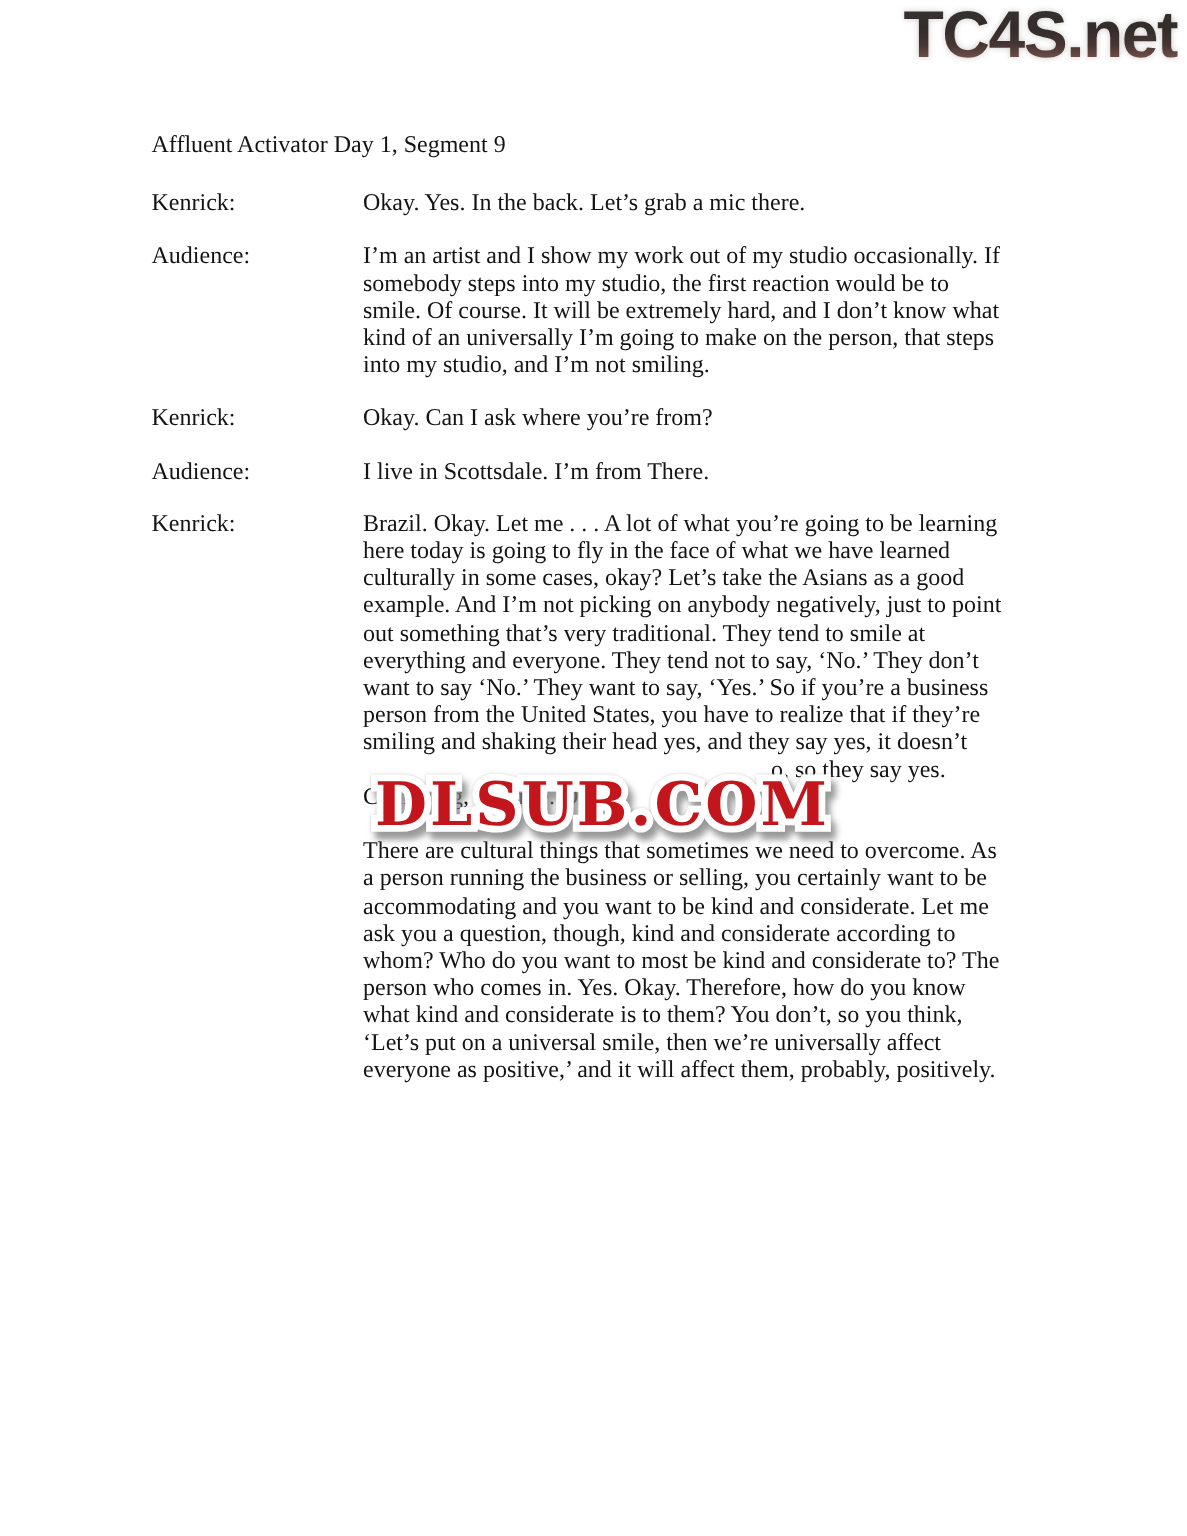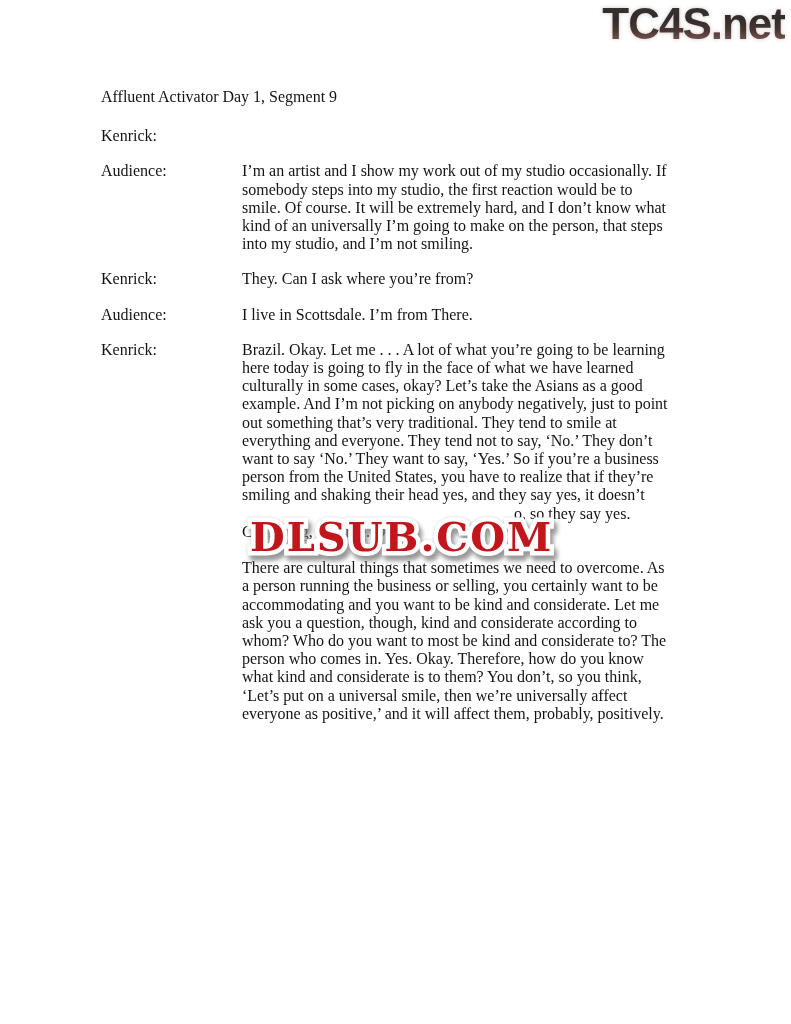--- a/index.html
+++ b/index.html
@@ -95,32 +95,33 @@
 
 <div class="page">
 
   <div class="tc4s-logo">TC4S.net</div>
 
   <div class="content">
     <p class="doc-title">Affluent Activator Day 1, Segment 9</p>
     <div id="transcript">
         <div class="entry">
           <div class="speaker">Kenrick:</div>
+          <div class="dialogue">Okay. Yes. In the back. Let’s grab a mic there.</div>
         </div>
         <div class="entry">
           <div class="speaker">Audience:</div>
           <div class="dialogue">I’m an artist and I show my work out of my studio occasionally. If
 somebody steps into my studio, the first reaction would be to
 smile. Of course. It will be extremely hard, and I don’t know what
 kind of an universally I’m going to make on the person, that steps
 into my studio, and I’m not smiling.</div>
         </div>
         <div class="entry">
           <div class="speaker">Kenrick:</div>
-          <div class="dialogue">They. Can I ask where you’re from?</div>
+          <div class="dialogue">Okay. Can I ask where you’re from?</div>
         </div>
         <div class="entry">
           <div class="speaker">Audience:</div>
           <div class="dialogue">I live in Scottsdale. I’m from There.</div>
         </div>
         <div class="entry">
           <div class="speaker">Kenrick:</div>
           <div class="dialogue">Brazil. Okay. Let me . . . A lot of what you’re going to be learning
 here today is going to fly in the face of what we have learned
 culturally in some cases, okay? Let’s take the Asians as a good

